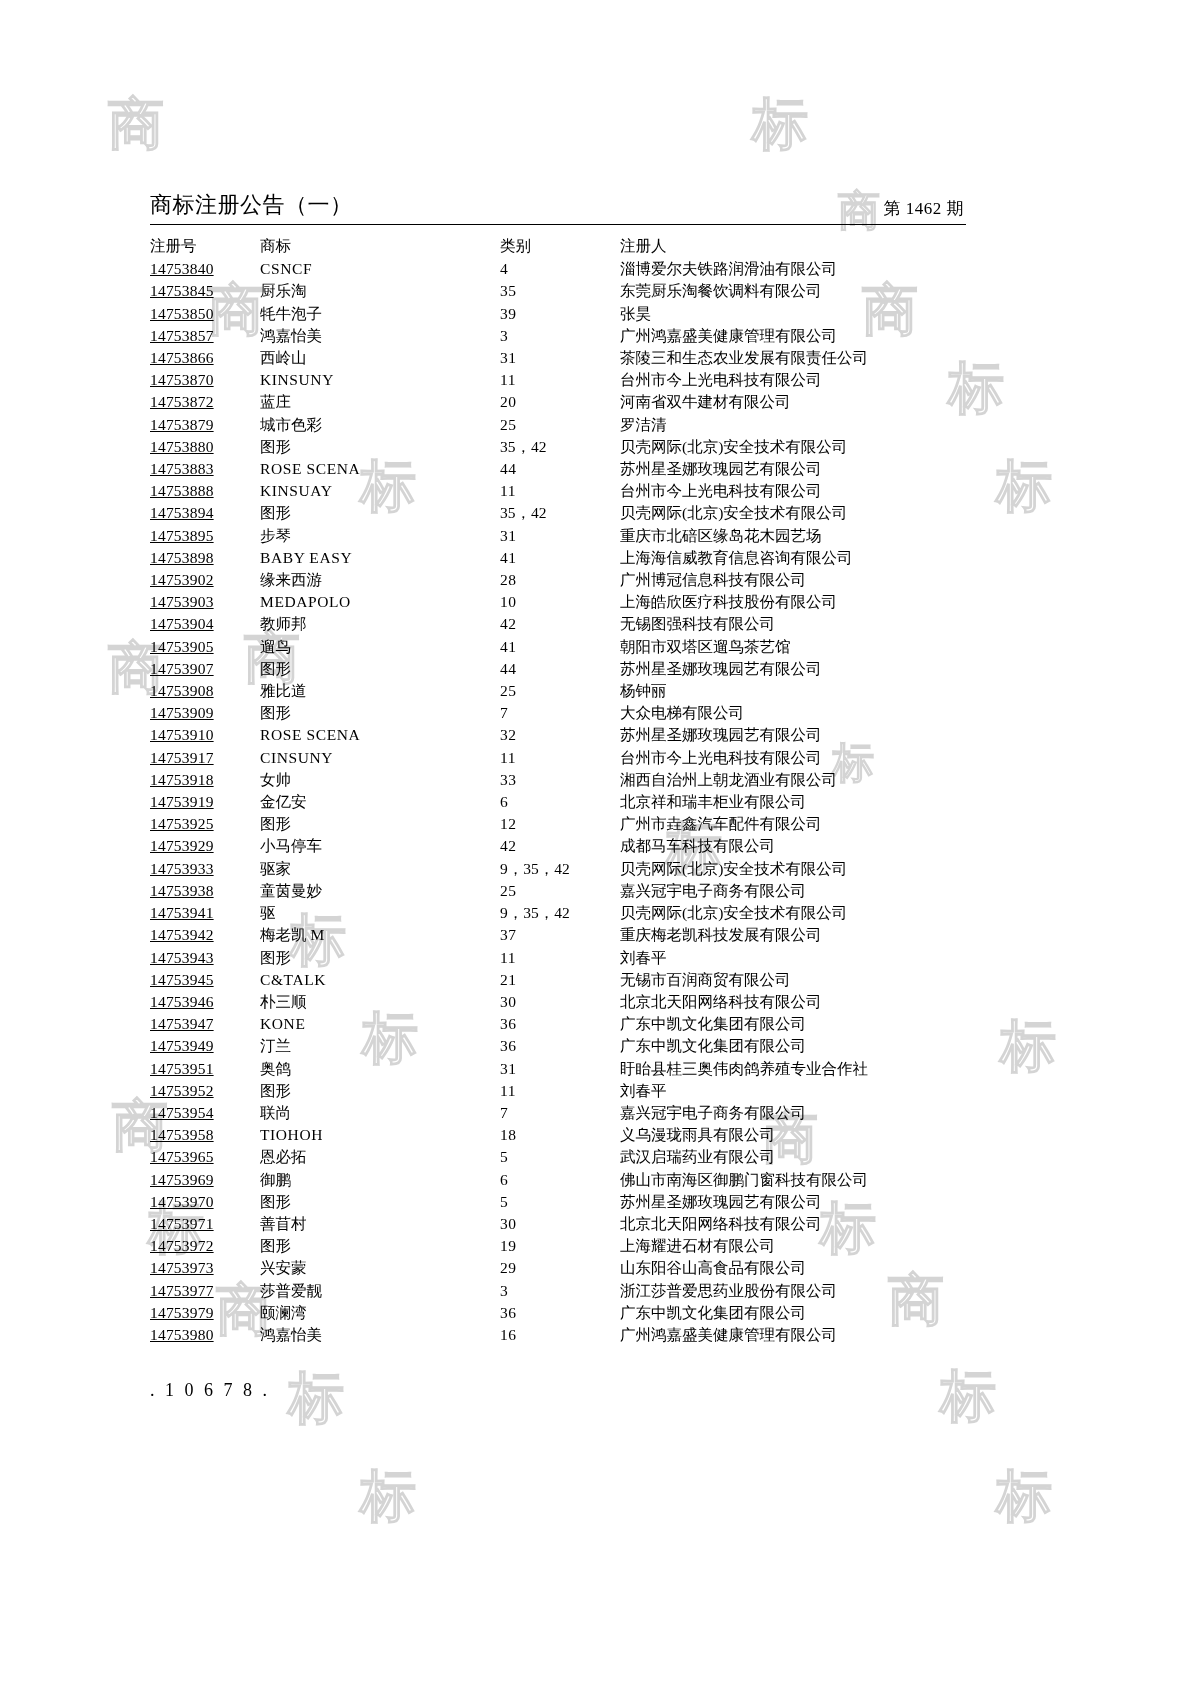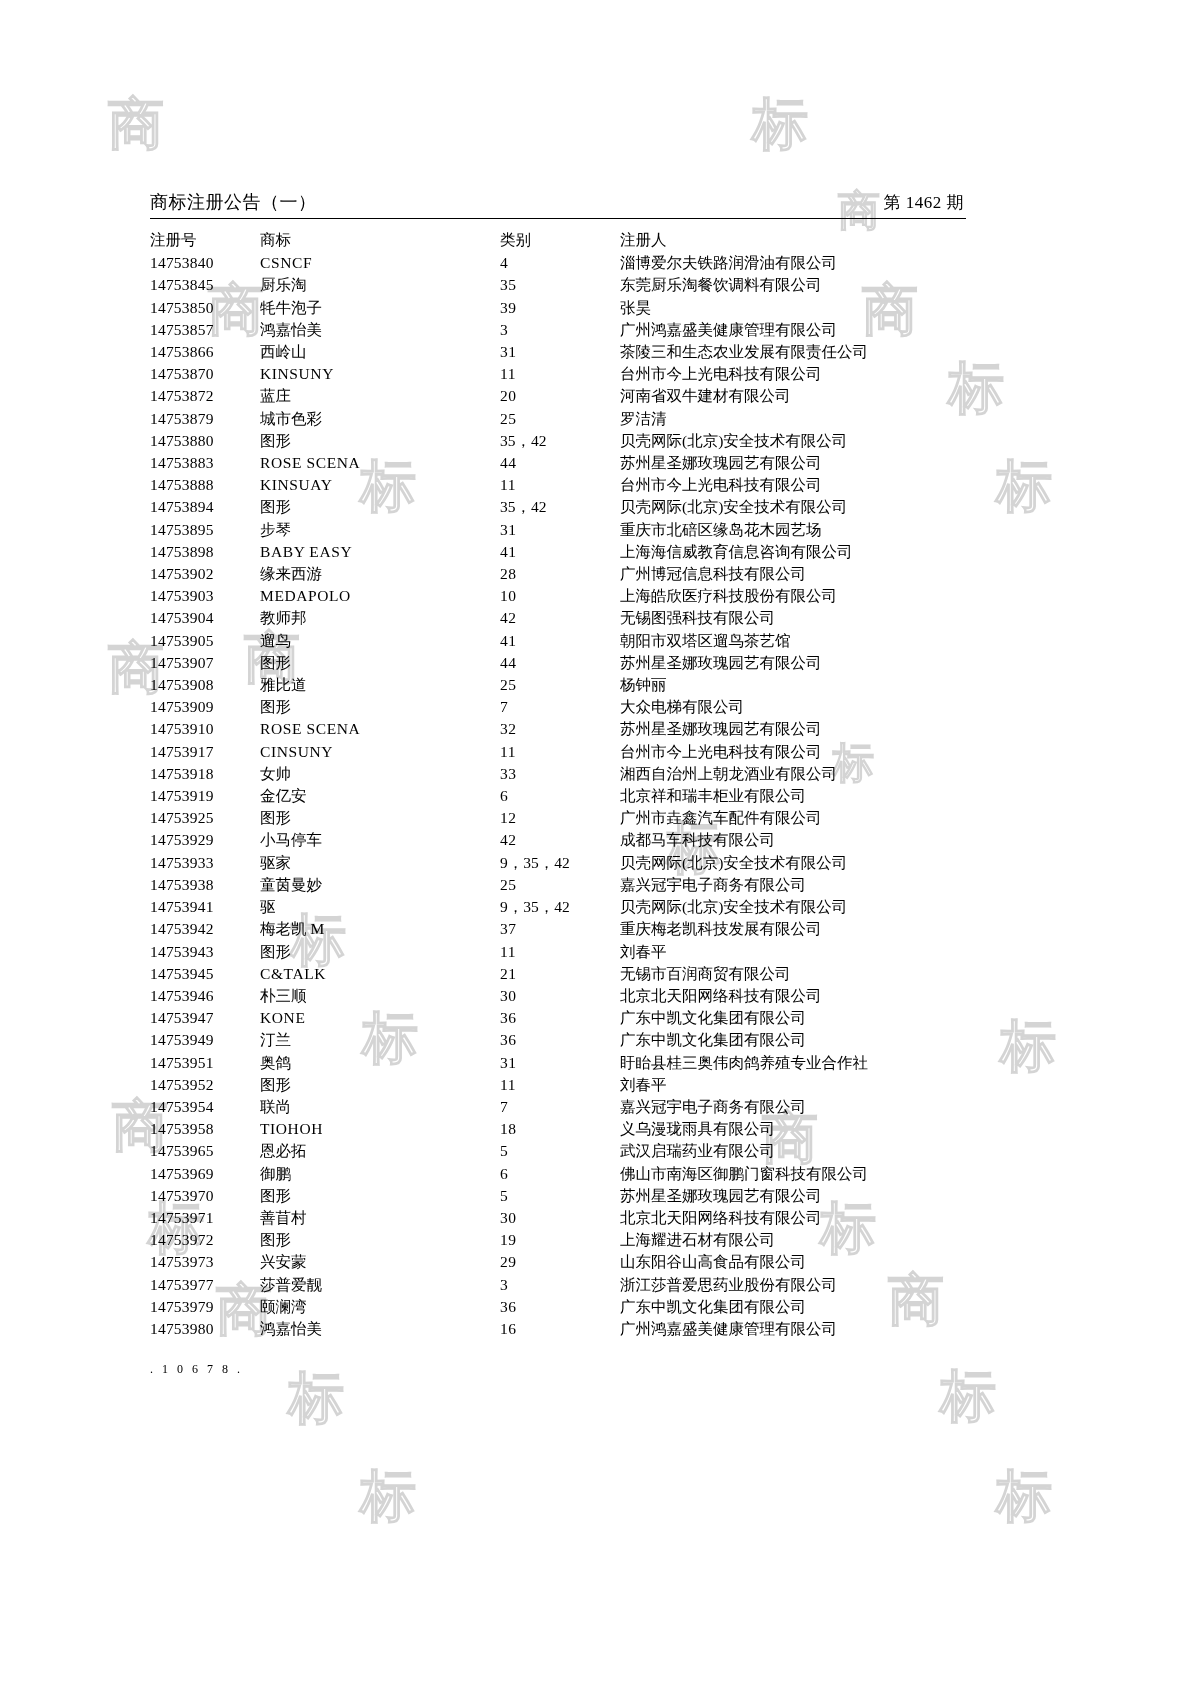--- a/index.html
+++ b/index.html
@@ -44,21 +44,21 @@
   }
 
   .page-header {
     display: flex;
     align-items: flex-end;
     justify-content: space-between;
     border-bottom: 1.5px solid #000;
     padding-bottom: 4px;
   }
   .header-title {
-    font-size: 18px;
+    font-size: 22px;
     letter-spacing: 0.5px;
   }
   .header-issue {
     font-size: 17px;
     letter-spacing: 0.5px;
     padding-right: 2px;
   }
 
   table.listing {
     width: 100%;
@@ -82,29 +82,30 @@
     font-size: 15.5px;
   }
   .col-reg   { width: 110px; }
   .col-mark  { width: 240px; }
   .col-class { width: 120px; }
   .col-owner { width: auto; }
 
   .cell-num {
     font-family: "Liberation Serif", serif;
     letter-spacing: 0.2px;
+    text-decoration: underline;
   }
   .cell-latin {
     font-family: "Liberation Serif", serif;
     letter-spacing: 0.6px;
   }
 
   .page-footer {
-    margin-top: 22px;
-    font-size: 12px;
+    margin-top: 34px;
+    font-size: 18px;
     letter-spacing: 3px;
     font-family: "Liberation Serif", serif;
   }
 </style>
 </head>
 <body>
 
 <div class="watermarks">
     <div class="wm" style="left: 108px; top: 96px; font-size: 56px;">商</div>
     <div class="wm" style="left: 752px; top: 96px; font-size: 56px;">标</div>

